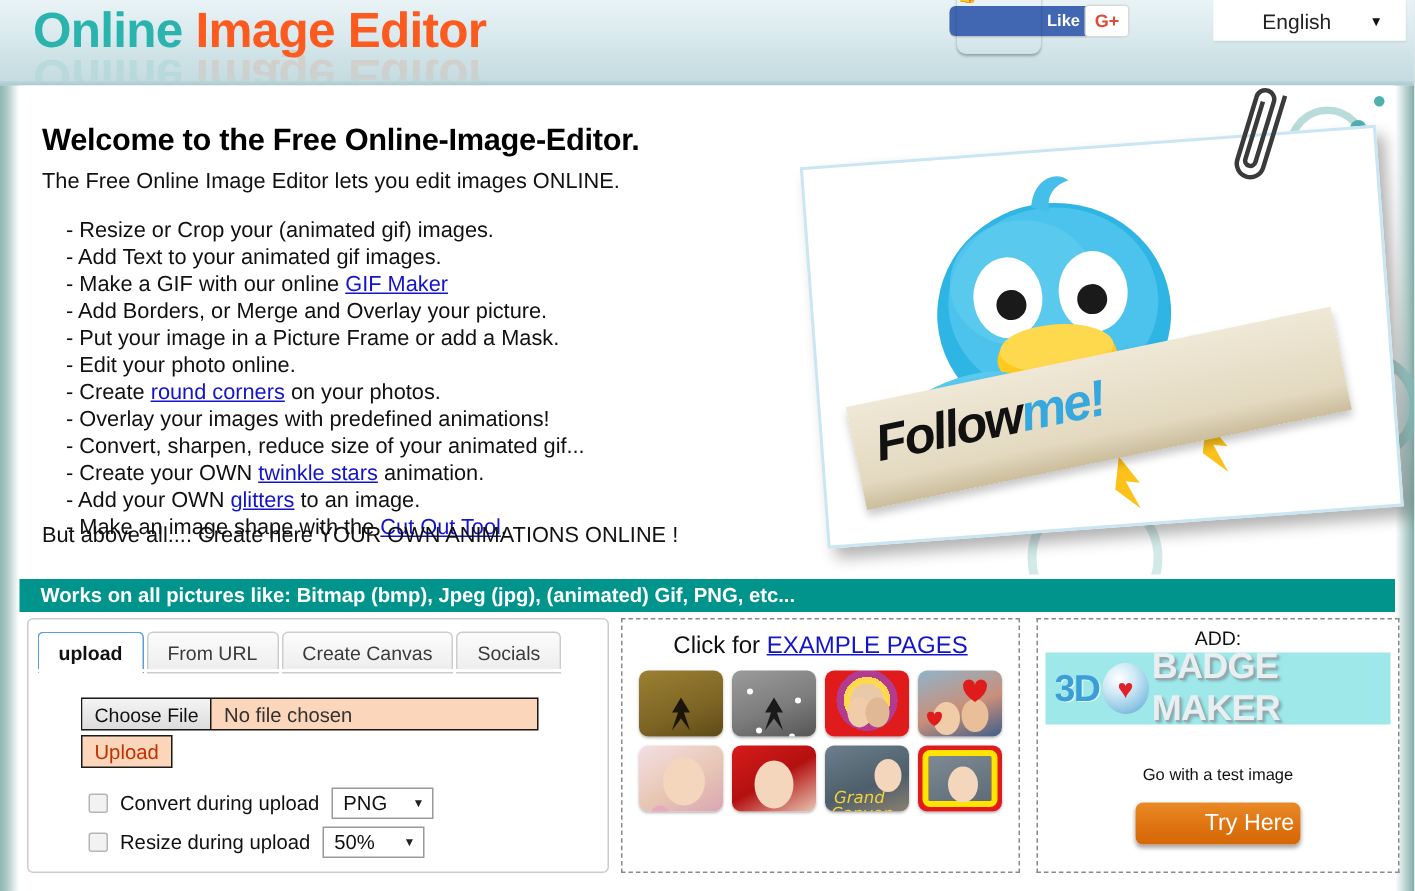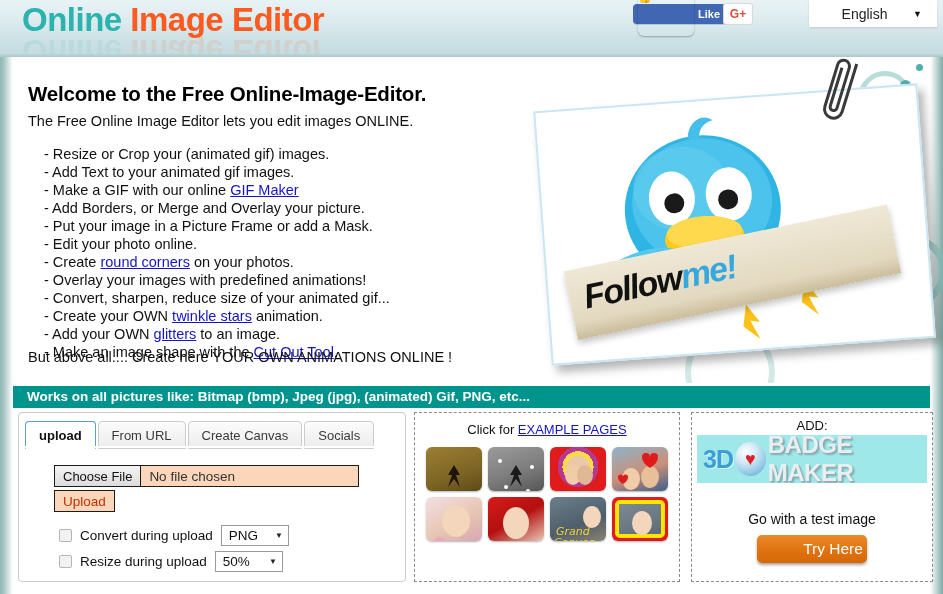--- a/index.html
+++ b/index.html
@@ -199,21 +199,21 @@
   }
   .mini-select .caret { font-size:8px; color:#222; }
 
   
   #examples {
     position:absolute; left:401px; top:0; width:266px; height:170px;
     border:1px dashed #8a8a8a; background:#fff;
   }
   #ex-title {
     position:absolute; left:0; right:0; top:9px; text-align:center;
-    font-size:13px; color:#111;
+    font-size:16px; color:#111;
   }
   #ex-title a { color:#1414c8; text-decoration:underline; }
   #thumbs {
     position:absolute; left:12px; top:34px; right:12px;
     display:grid; grid-template-columns:repeat(4,56px); gap:6px 6px;
     justify-content:center;
   }
   .thumb {
     width:56px; height:44px; border-radius:6px; cursor:pointer; overflow:hidden;
     position:relative; box-shadow:0 1px 2px rgba(0,0,0,.3);
@@ -243,21 +243,21 @@
     display:flex; align-items:center; justify-content:center;
     font-size:18px; color:#e0202a; line-height:1;
   }
   #badge-text {
     font-size:24px; font-weight:bold; letter-spacing:-0.5px;
     color:#e8eff1;
     text-shadow:1px 1px 0 #9aa7ad, 2px 2px 2px rgba(0,0,0,.25);
   }
   #go-test {
     position:absolute; left:0; right:0; top:98px; text-align:center;
-    font-size:14px; color:#111;
+    font-size:11px; color:#111;
   }
   #try-here {
     position:absolute; left:50%; transform:translateX(-50%); top:122px;
     width:110px; height:28px; border-radius:5px;
     background:linear-gradient(to bottom,#e98a28 0%,#df7310 55%,#d66806 100%);
     color:#fff; font-size:15.5px;
     display:flex; align-items:center; justify-content:center; cursor:pointer;
     box-shadow:0 2px 3px rgba(0,0,0,.35);
     padding-left:42px;
   }

